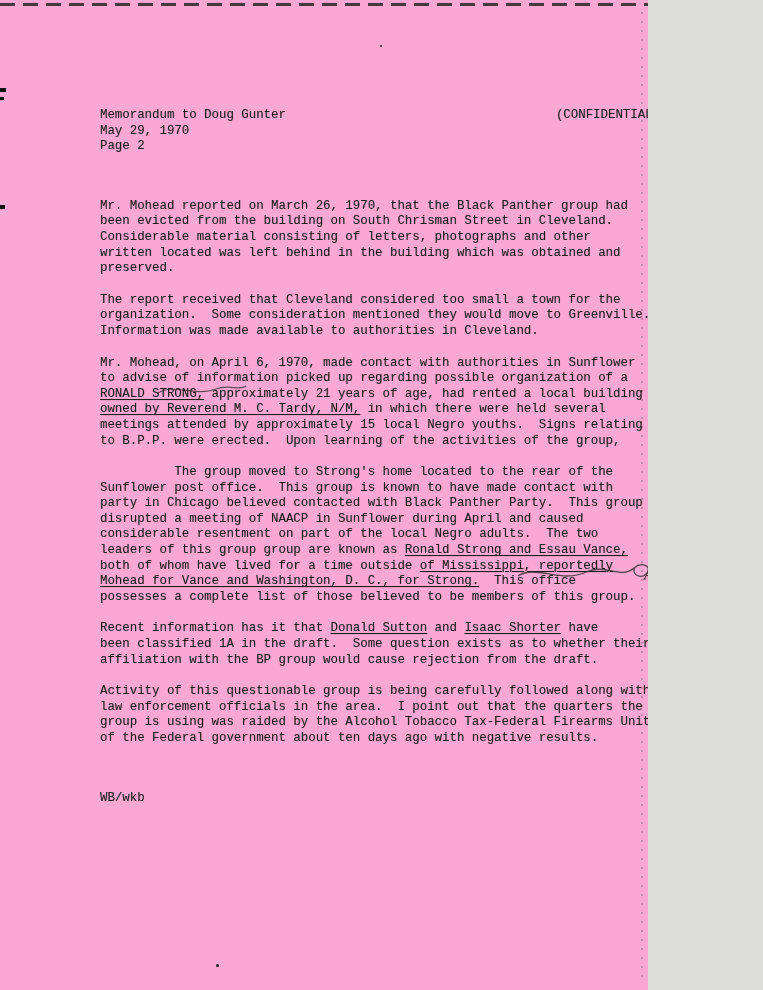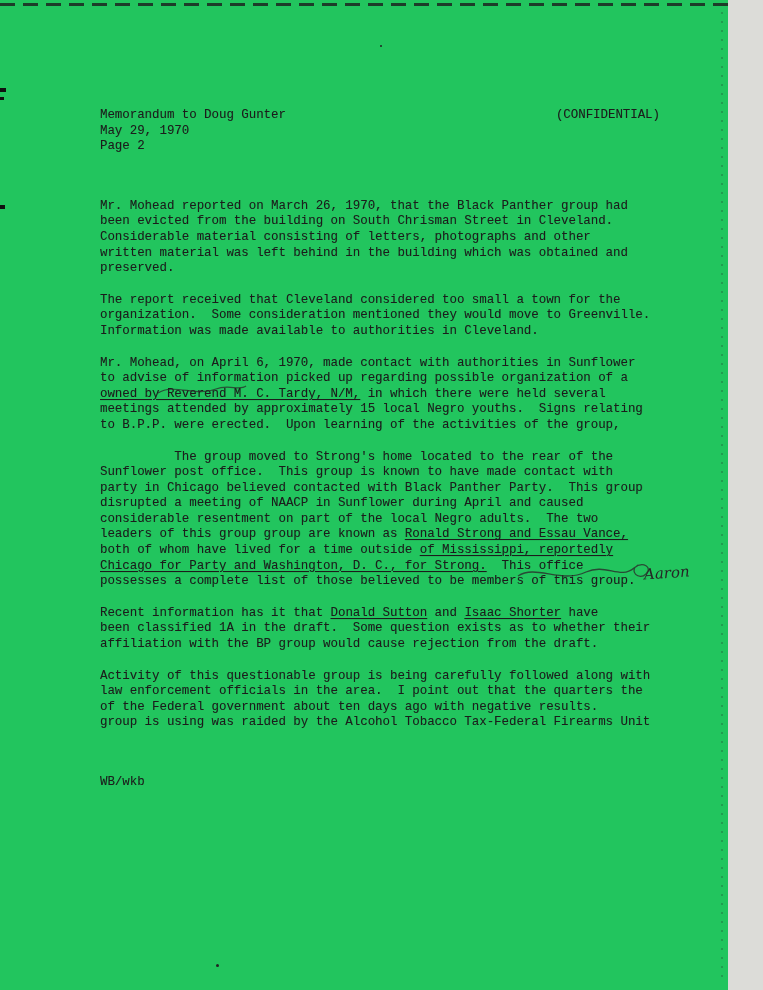--- a/index.html
+++ b/index.html
@@ -1,19 +1,19 @@
 <!DOCTYPE html>
 <html><head>
 <meta charset="utf-8">
 <style>
   html,body{margin:0;padding:0;background:#dcdcd8;}
   .page{
     position:relative;
-    width:728px;height:990px;
-    background:#22c55e;
+    width:648px;height:990px;
+    background:#f9a8d4;
     overflow:hidden;
     font-family:"Liberation Mono","DejaVu Sans Mono",monospace;
     color:#1c1c1c;
     font-size:12.4px;
     line-height:15.6px;
     text-shadow:0.3px 0.3px 0 rgba(20,20,20,0.28);
   }
   .scan-top-dashes{
     position:absolute;top:3px;left:0;right:0;height:3px;
     background:repeating-linear-gradient(90deg,#1b1b1b 0 15px,transparent 15px 23px);
@@ -69,56 +69,57 @@
         <div class="line">Page 2</div>
       </div>
       <div class="header-right line">(CONFIDENTIAL)</div>
     </div>
 
     <div id="doc-body">
         <div class="para">
           <div class="line"><span>Mr. Mohead reported on March 26, 1970, that the Black Panther group had</span></div>
           <div class="line"><span>been evicted from the building on South Chrisman Street in Cleveland.</span></div>
           <div class="line"><span>Considerable material consisting of letters, photographs and other</span></div>
-          <div class="line"><span>written material was left behind in the building which was obtained and</span></div>
+          <div class="line"><span>written located was left behind in the building which was obtained and</span></div>
           <div class="line"><span>preserved.</span></div>
         </div>
         <div class="para">
           <div class="line"><span>The report received that Cleveland considered too small a town for the</span></div>
           <div class="line"><span>organization.  Some consideration mentioned they would move to Greenville.</span></div>
           <div class="line"><span>Information was made available to authorities in Cleveland.</span></div>
         </div>
         <div class="para">
           <div class="line"><span>Mr. Mohead, on April 6, 1970, made contact with authorities in Sunflower</span></div>
           <div class="line"><span>to advise of information picked up regarding possible organization of a</span></div>
+          <div class="line"><span class="u">RONALD STRONG,</span><span> approximately 21 years of age, had rented a local building</span></div>
           <div class="line"><span class="u">owned by Reverend M. C. Tardy, N/M,</span><span> in which there were held several</span></div>
           <div class="line"><span>meetings attended by approximately 15 local Negro youths.  Signs relating</span></div>
           <div class="line"><span>to B.P.P. were erected.  Upon learning of the activities of the group,</span></div>
         </div>
         <div class="para">
           <div class="line"><span>          The group moved to Strong's home located to the rear of the</span></div>
           <div class="line"><span>Sunflower post office.  This group is known to have made contact with</span></div>
           <div class="line"><span>party in Chicago believed contacted with Black Panther Party.  This group</span></div>
           <div class="line"><span>disrupted a meeting of NAACP in Sunflower during April and caused</span></div>
           <div class="line"><span>considerable resentment on part of the local Negro adults.  The two</span></div>
           <div class="line"><span>leaders of this group group are known as </span><span class="u">Ronald Strong and Essau Vance,</span></div>
           <div class="line"><span>both of whom have lived for a time outside </span><span class="u">of Mississippi, reportedly</span></div>
-          <div class="line"><span class="u">Chicago for Party and Washington, D. C., for Strong.</span><span>  This office</span></div>
+          <div class="line"><span class="u">Mohead for Vance and Washington, D. C., for Strong.</span><span>  This office</span></div>
           <div class="line"><span>possesses a complete list of those believed to be members of this group.</span></div>
         </div>
         <div class="para">
           <div class="line"><span>Recent information has it that </span><span class="u">Donald Sutton</span><span> and </span><span class="u">Isaac Shorter</span><span> have</span></div>
           <div class="line"><span>been classified 1A in the draft.  Some question exists as to whether their</span></div>
           <div class="line"><span>affiliation with the BP group would cause rejection from the draft.</span></div>
         </div>
         <div class="para">
           <div class="line"><span>Activity of this questionable group is being carefully followed along with</span></div>
           <div class="line"><span>law enforcement officials in the area.  I point out that the quarters the</span></div>
+          <div class="line"><span>group is using was raided by the Alcohol Tobacco Tax-Federal Firearms Unit</span></div>
           <div class="line"><span>of the Federal government about ten days ago with negative results.</span></div>
-          <div class="line"><span>group is using was raided by the Alcohol Tobacco Tax-Federal Firearms Unit</span></div>
         </div>
       </div>
 
     <div class="footer line">WB/wkb</div>
   </div>
 
   <div class="annotation">Aaron</div>
 
   <svg class="squiggle q1" width="146" height="28" viewBox="0 0 146 28">
     <path d="M2,18 C20,6 45,26 70,14 C90,5 104,22 118,10 C127,3 137,9 130,16 C123,23 112,13 122,7" stroke="#2a2a2a" stroke-width="1.3" fill="none" opacity="0.8"></path>

